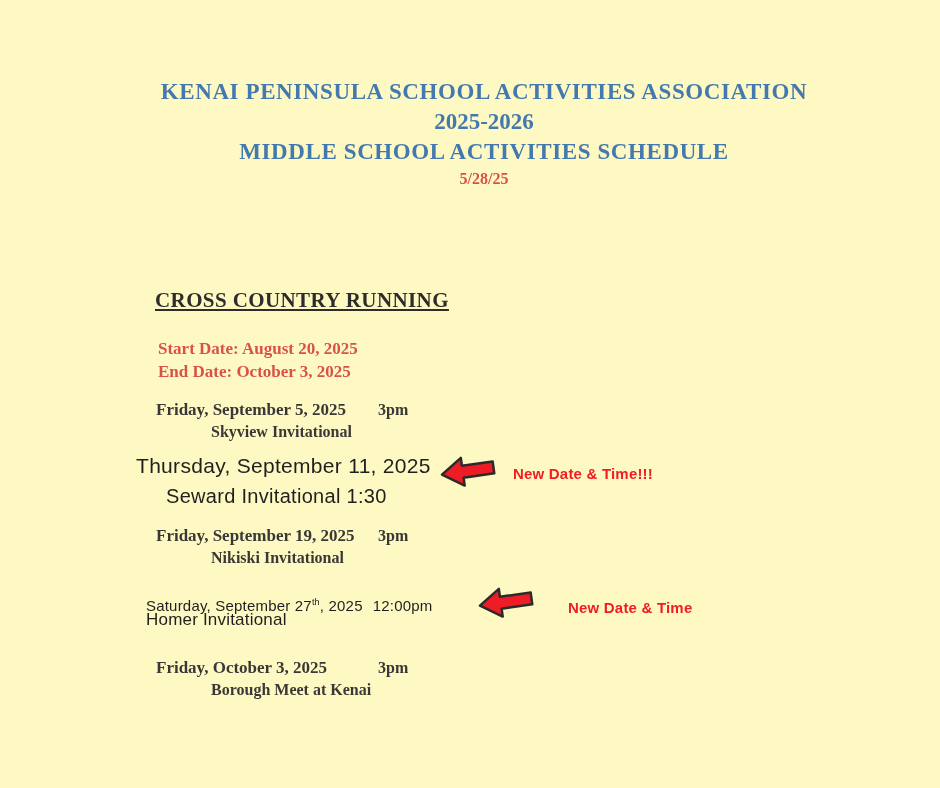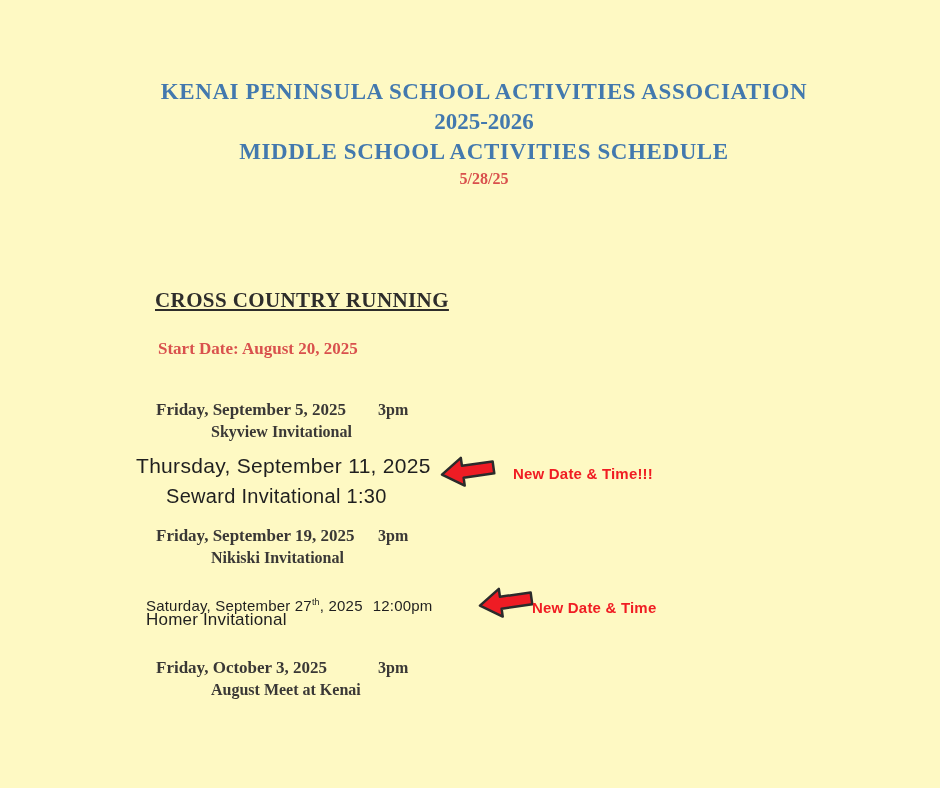--- a/index.html
+++ b/index.html
@@ -66,38 +66,39 @@
     fill:#ee1c24; stroke:#2b2b2b; stroke-width:2.5; stroke-linejoin:round;
   }
   .arrow1 { left:439px; top:452px; transform:rotate(-8deg); }
   .arrow2 { left:477px; top:583px; transform:rotate(-8deg); }
   .ann {
     position:absolute;
     font-family:"Liberation Sans", sans-serif;
     font-weight:bold; color:#f01d23; font-size:15px; letter-spacing:0.2px;
   }
   .ann1 { left:513px; top:465px; }
-  .ann2 { left:532px; top:599px; }
+  .ann2 { left:568px; top:599px; }
 </style>
 </head>
 <body>
 
 <div class="page">
 
   <div class="header">
     <div class="t1">KENAI PENINSULA SCHOOL ACTIVITIES ASSOCIATION</div>
     <div class="t2">2025-2026</div>
     <div class="t3">MIDDLE SCHOOL ACTIVITIES SCHEDULE</div>
     <div class="rev">5/28/25</div>
   </div>
 
   <div class="section-heading">CROSS COUNTRY RUNNING</div>
 
   <div class="season-dates">
     <div>Start Date: August 20, 2025</div>
+    <div>End Date: October 3, 2025</div>
   </div>
 
   <div class="event e1">
     <div class="l1">
       <span class="date">Friday, September 5, 2025</span>
       <span class="time">3pm</span>
     </div>
     <div class="l2">Skyview Invitational</div>
   </div>
 
@@ -127,16 +128,16 @@
       <polygon points="3,19 24,5 24,13 55,13 55,25 24,25 24,33"></polygon>
     </svg>
   </div>
   <div class="ann ann2">New Date &amp; Time</div>
 
   <div class="event e5">
     <div class="l1">
       <span class="date">Friday, October 3, 2025</span>
       <span class="time">3pm</span>
     </div>
-    <div class="l2">August Meet at Kenai</div>
+    <div class="l2">Borough Meet at Kenai</div>
   </div>
 
 </div>
 
 </body></html>

